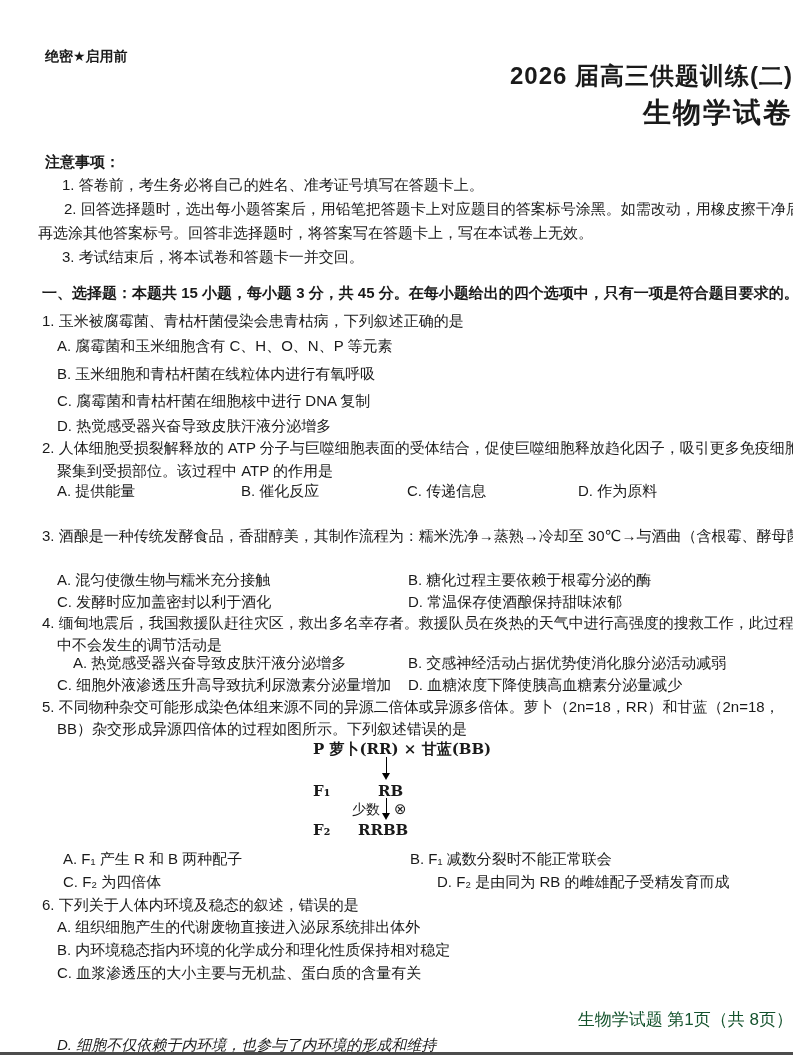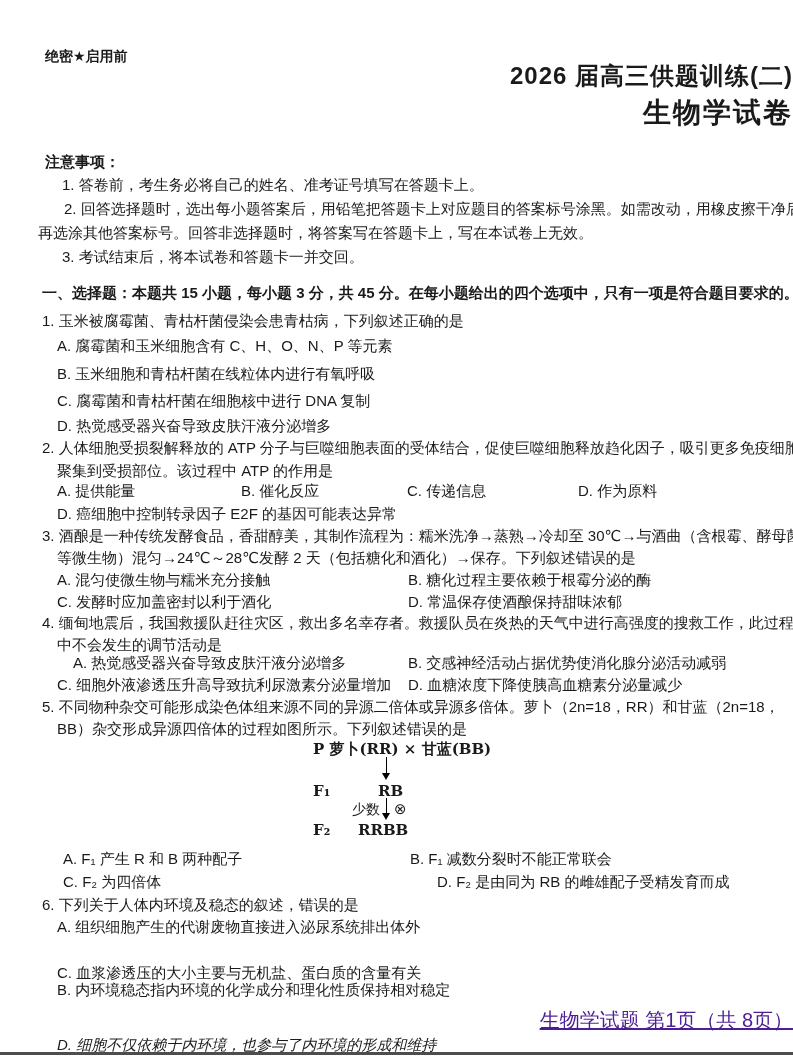--- a/index.html
+++ b/index.html
@@ -13,21 +13,21 @@
     margin:0 auto;
   }
   .abs{position:absolute;white-space:nowrap;line-height:20px;font-size:15px;}
   .bold{font-weight:bold;}
   .center{left:0;width:793px;text-align:right;white-space:nowrap;}
   .classification{font-size:14px;font-weight:bold;}
   .title1{font-size:24px;font-weight:bold;letter-spacing:1px;}
   .title2{font-size:28px;font-weight:bold;letter-spacing:2px;}
   .content{position:absolute;left:40px;top:0;width:717px;height:960px;}
   .opt2{position:absolute;}
-  .footer{font-size:20px;color:#4c1d95;text-decoration:underline;}
+  .footer{font-size:17px;color:#14532d;}
   .bottombar{position:absolute;left:0;top:1052px;width:793px;height:3px;background:#4d4d4d;}
   .serif{font-family:"DejaVu Serif","Liberation Serif",serif;font-weight:600;}
   .varrow{position:absolute;width:0;border-left:1.6px solid #000;}
   .varrow::after{
     content:"";position:absolute;left:-4.6px;bottom:-7px;
     border-left:4px solid transparent;border-right:4px solid transparent;
     border-top:7px solid #000;
   }
   .selfsym{font-size:15px;}
 </style>
@@ -57,24 +57,22 @@
     <div class="abs" style="left:17px;top:416px;">D. 热觉感受器兴奋导致皮肤汗液分泌增多</div>
 
     <div class="abs" style="left:2px;top:438px;">2. 人体细胞受损裂解释放的 ATP 分子与巨噬细胞表面的受体结合，促使巨噬细胞释放趋化因子，吸引更多免疫细胞</div>
     <div class="abs" style="left:17px;top:461px;">聚集到受损部位。该过程中 ATP 的作用是</div>
     <div class="abs" style="left:0;top:481px;width:717px;">
       <span class="opt2" style="left:17px;">A. 提供能量</span>
       <span class="opt2" style="left:201px;">B. 催化反应</span>
       <span class="opt2" style="left:367px;">C. 传递信息</span>
       <span class="opt2" style="left:538px;">D. 作为原料</span>
     </div>
-    <div class="abs" style="left:17px;top:504px;">D. 癌细胞中控制转录因子 E2F 的基因可能表达异常</div>
 
     <div class="abs" style="left:2px;top:526px;">3. 酒酿是一种传统发酵食品，香甜醇美，其制作流程为：糯米洗净→蒸熟→冷却至 30℃→与酒曲（含根霉、酵母菌</div>
-    <div class="abs" style="left:17px;top:548px;">等微生物）混匀→24℃～28℃发酵 2 天（包括糖化和酒化）→保存。下列叙述错误的是</div>
     <div class="abs" style="left:0;top:570px;width:717px;">
       <span class="opt2" style="left:17px;">A. 混匀使微生物与糯米充分接触</span>
       <span class="opt2" style="left:368px;">B. 糖化过程主要依赖于根霉分泌的酶</span>
     </div>
     <div class="abs" style="left:0;top:592px;width:717px;">
       <span class="opt2" style="left:17px;">C. 发酵时应加盖密封以利于酒化</span>
       <span class="opt2" style="left:368px;">D. 常温保存使酒酿保持甜味浓郁</span>
     </div>
 
     <div class="abs" style="left:2px;top:613px;">4. 缅甸地震后，我国救援队赶往灾区，救出多名幸存者。救援队员在炎热的天气中进行高强度的搜救工作，此过程</div>
@@ -107,21 +105,21 @@
       <span class="opt2" style="left:23px;">A.  F₁ 产生 R 和 B 两种配子</span>
       <span class="opt2" style="left:370px;">B.  F₁ 减数分裂时不能正常联会</span>
     </div>
     <div class="abs" style="left:0;top:872px;width:717px;">
       <span class="opt2" style="left:23px;">C.  F₂ 为四倍体</span>
       <span class="opt2" style="left:397px;">D.  F₂ 是由同为 RB 的雌雄配子受精发育而成</span>
     </div>
 
     <div class="abs" style="left:2px;top:895px;">6. 下列关于人体内环境及稳态的叙述，错误的是</div>
     <div class="abs" style="left:17px;top:917px;">A. 组织细胞产生的代谢废物直接进入泌尿系统排出体外</div>
-    <div class="abs" style="left:17px;top:940px;margin-top:40px;">B. 内环境稳态指内环境的化学成分和理化性质保持相对稳定</div>
+    <div class="abs" style="left:17px;top:940px;">B. 内环境稳态指内环境的化学成分和理化性质保持相对稳定</div>
     <div class="abs" style="left:17px;top:963px;">C. 血浆渗透压的大小主要与无机盐、蛋白质的含量有关</div>
     <div class="abs" style="left:17px;top:1035px;font-style:italic;">D. 细胞不仅依赖于内环境，也参与了内环境的形成和维持</div>
   </div>
 
   <div class="abs center footer" style="top:1010px;">生物学试题  第1页（共 8页）</div>
 
   <div class="bottombar"></div>
 </div>
 
 </body></html>

